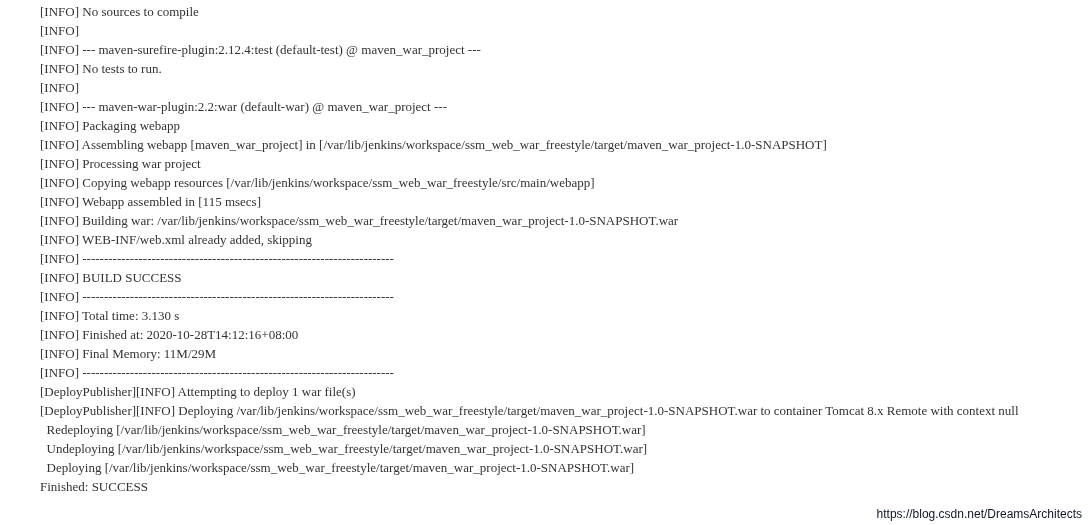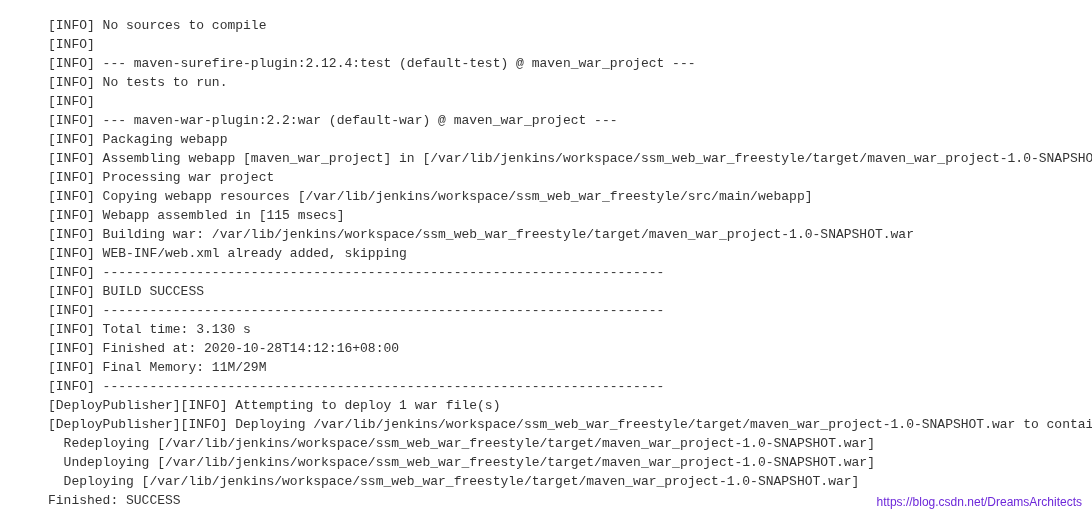--- a/index.html
+++ b/index.html
@@ -13,33 +13,32 @@
       background: #ffffff;
       color: #333333;
       padding: 0;
       width: 1092px;
       height: 525px;
       overflow: hidden;
       position: relative;
     }
     .console-output {
       white-space: pre;
-      padding: 16px 0 0 40px;
+      padding: 2px 0 0 40px;
       line-height: 19px;
-      font-family: Liberation Mono, monospace;
-      margin-left: 8px;
+      font-family: Liberation Serif, serif;
     }
     .line {
       display: block;
     }
     .watermark {
       position: absolute;
-      bottom: 16px;
+      bottom: 4px;
       right: 10px;
-      color: #6d28d9;
+      color: #0f172a;
       font-family: Arial, sans-serif;
       font-size: 12px;
       pointer-events: none;
     }
   </style>
 </head>
 <body>
 
 <pre class="console-output" id="console-container"><span class="line">[INFO] No sources to compile</span><span class="line">[INFO]</span><span class="line">[INFO] --- maven-surefire-plugin:2.12.4:test (default-test) @ maven_war_project ---</span><span class="line">[INFO] No tests to run.</span><span class="line">[INFO]</span><span class="line">[INFO] --- maven-war-plugin:2.2:war (default-war) @ maven_war_project ---</span><span class="line">[INFO] Packaging webapp</span><span class="line">[INFO] Assembling webapp [maven_war_project] in [/var/lib/jenkins/workspace/ssm_web_war_freestyle/target/maven_war_project-1.0-SNAPSHOT]</span><span class="line">[INFO] Processing war project</span><span class="line">[INFO] Copying webapp resources [/var/lib/jenkins/workspace/ssm_web_war_freestyle/src/main/webapp]</span><span class="line">[INFO] Webapp assembled in [115 msecs]</span><span class="line">[INFO] Building war: /var/lib/jenkins/workspace/ssm_web_war_freestyle/target/maven_war_project-1.0-SNAPSHOT.war</span><span class="line">[INFO] WEB-INF/web.xml already added, skipping</span><span class="line">[INFO] ------------------------------------------------------------------------</span><span class="line">[INFO] BUILD SUCCESS</span><span class="line">[INFO] ------------------------------------------------------------------------</span><span class="line">[INFO] Total time: 3.130 s</span><span class="line">[INFO] Finished at: 2020-10-28T14:12:16+08:00</span><span class="line">[INFO] Final Memory: 11M/29M</span><span class="line">[INFO] ------------------------------------------------------------------------</span><span class="line">[DeployPublisher][INFO] Attempting to deploy 1 war file(s)</span><span class="line">[DeployPublisher][INFO] Deploying /var/lib/jenkins/workspace/ssm_web_war_freestyle/target/maven_war_project-1.0-SNAPSHOT.war to container Tomcat 8.x Remote with context null</span><span class="line">  Redeploying [/var/lib/jenkins/workspace/ssm_web_war_freestyle/target/maven_war_project-1.0-SNAPSHOT.war]</span><span class="line">  Undeploying [/var/lib/jenkins/workspace/ssm_web_war_freestyle/target/maven_war_project-1.0-SNAPSHOT.war]</span><span class="line">  Deploying [/var/lib/jenkins/workspace/ssm_web_war_freestyle/target/maven_war_project-1.0-SNAPSHOT.war]</span><span class="line">Finished: SUCCESS</span></pre>
 

